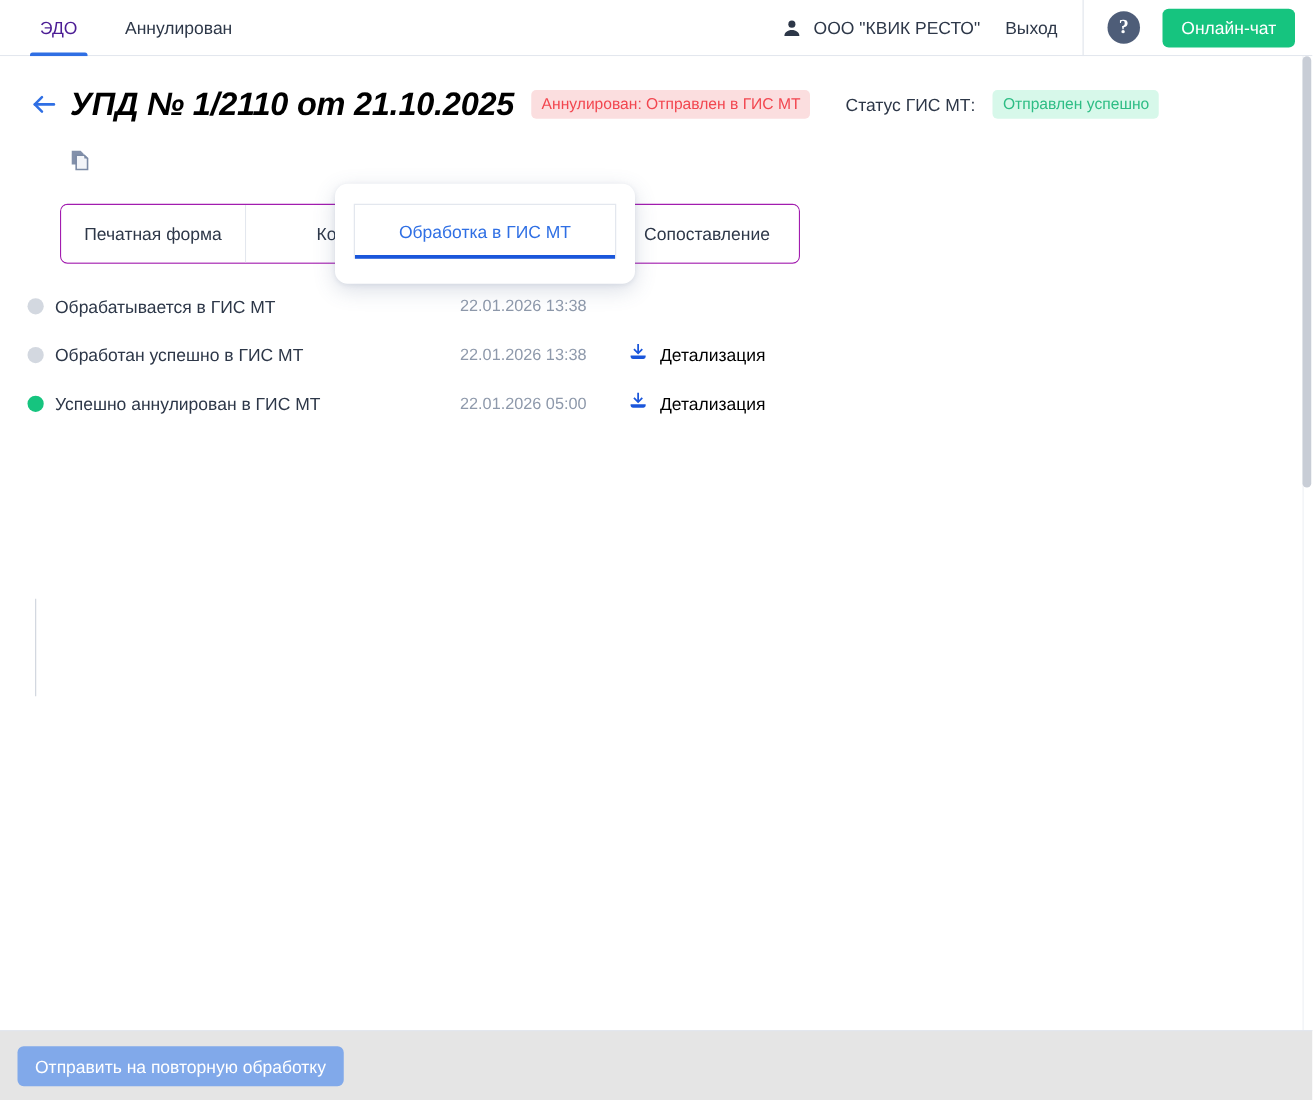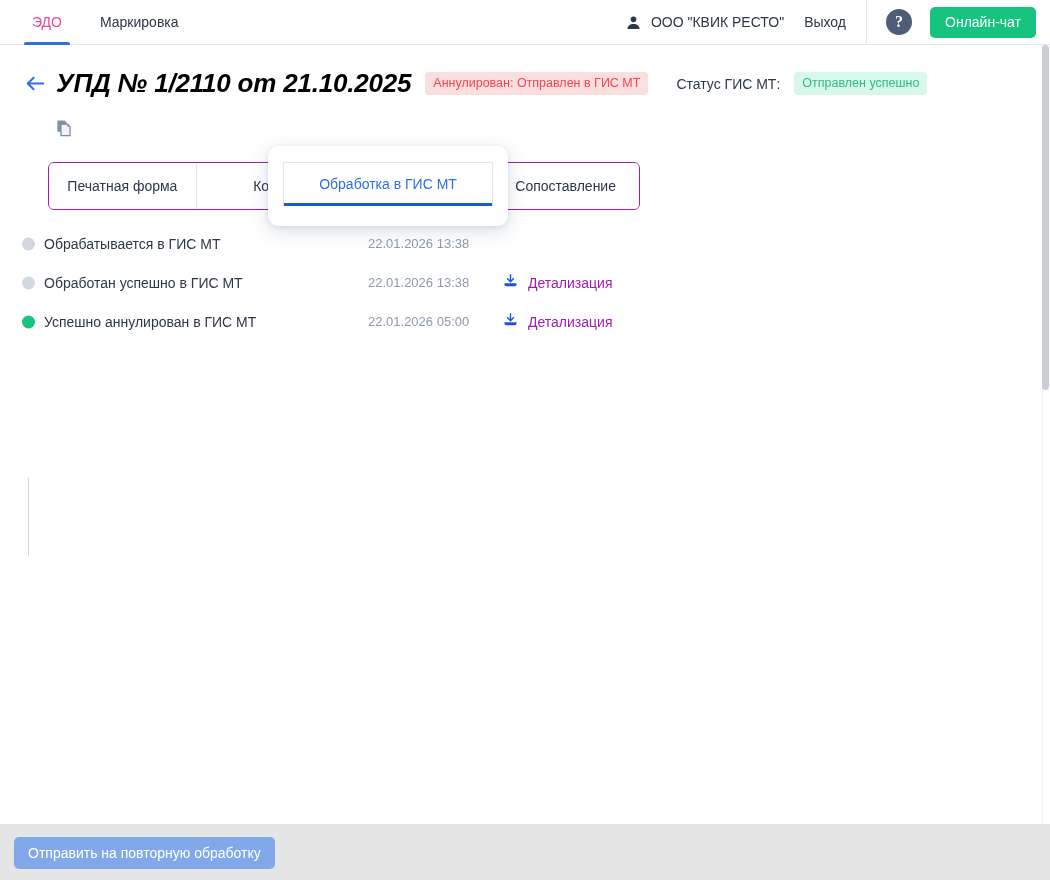--- a/index.html
+++ b/index.html
@@ -28,21 +28,21 @@
     display: flex; align-items: center;
   }
   .nav-tabs { display: flex; align-items: center; height: 45px; margin-left: 28px; }
   .nav-tab {
     position: relative;
     font-size: 14px; color: #2d3748;
     height: 45px; display: flex; align-items: center;
     padding: 0 4px; margin-right: 30px;
     cursor: pointer; white-space: nowrap;
   }
-  .nav-tab.active { color: #ec4899; }
+  .nav-tab.active { color: #4c1d95; }
   .nav-tab.active::after {
     content: ""; position: absolute;
     left: -4px; right: -4px; bottom: 0; height: 3px;
     background: #2f6fe4; border-radius: 2px 2px 0 0;
   }
 
   .topbar-right {
     margin-left: auto; display: flex; align-items: center; height: 45px;
     padding-right: 14px;
   }
@@ -183,21 +183,21 @@
     font-size: 14px; color: #2d3748; white-space: nowrap;
   }
   .tl-date {
     width: 134px; font-size: 13px; color: #8e99ab; white-space: nowrap;
   }
   .tl-detail {
     display: flex; align-items: center; gap: 9px;
     cursor: pointer; white-space: nowrap;
   }
   .tl-detail .dl-icon { display: block; color: #1a56db; }
-  .tl-detail .dl-text { font-size: 14px; color: #a21caf; }
+  .tl-detail .dl-text { font-size: 14px; color: #000000; }
 
   
   .bottombar {
     position: absolute; left: 0; top: 824px;
     width: 1050px; height: 56px;
     background: #e5e5e5;
     border-top: 1px solid #e3e7ee;
     display: flex; align-items: center;
   }
   .btn-resend {
@@ -226,21 +226,21 @@
 
 <div class="app">
 
   <div class="topbar">
 
     <div class="nav-tabs">
       <div class="nav-tab active">
         <span>ЭДО</span>
       </div>
       <div class="nav-tab">
-        <span>Маркировка</span>
+        <span>Аннулирован</span>
       </div>
     </div>
 
     <div class="topbar-right">
 
       <div class="user-block">
         <span class="user-icon">
           <svg viewBox="0 0 24 24" width="17" height="17" fill="currentColor">
             <circle cx="12" cy="7.5" r="4"></circle>
             <path d="M3.5 21c0-4.4 3.8-7 8.5-7s8.5 2.6 8.5 7z"></path>

